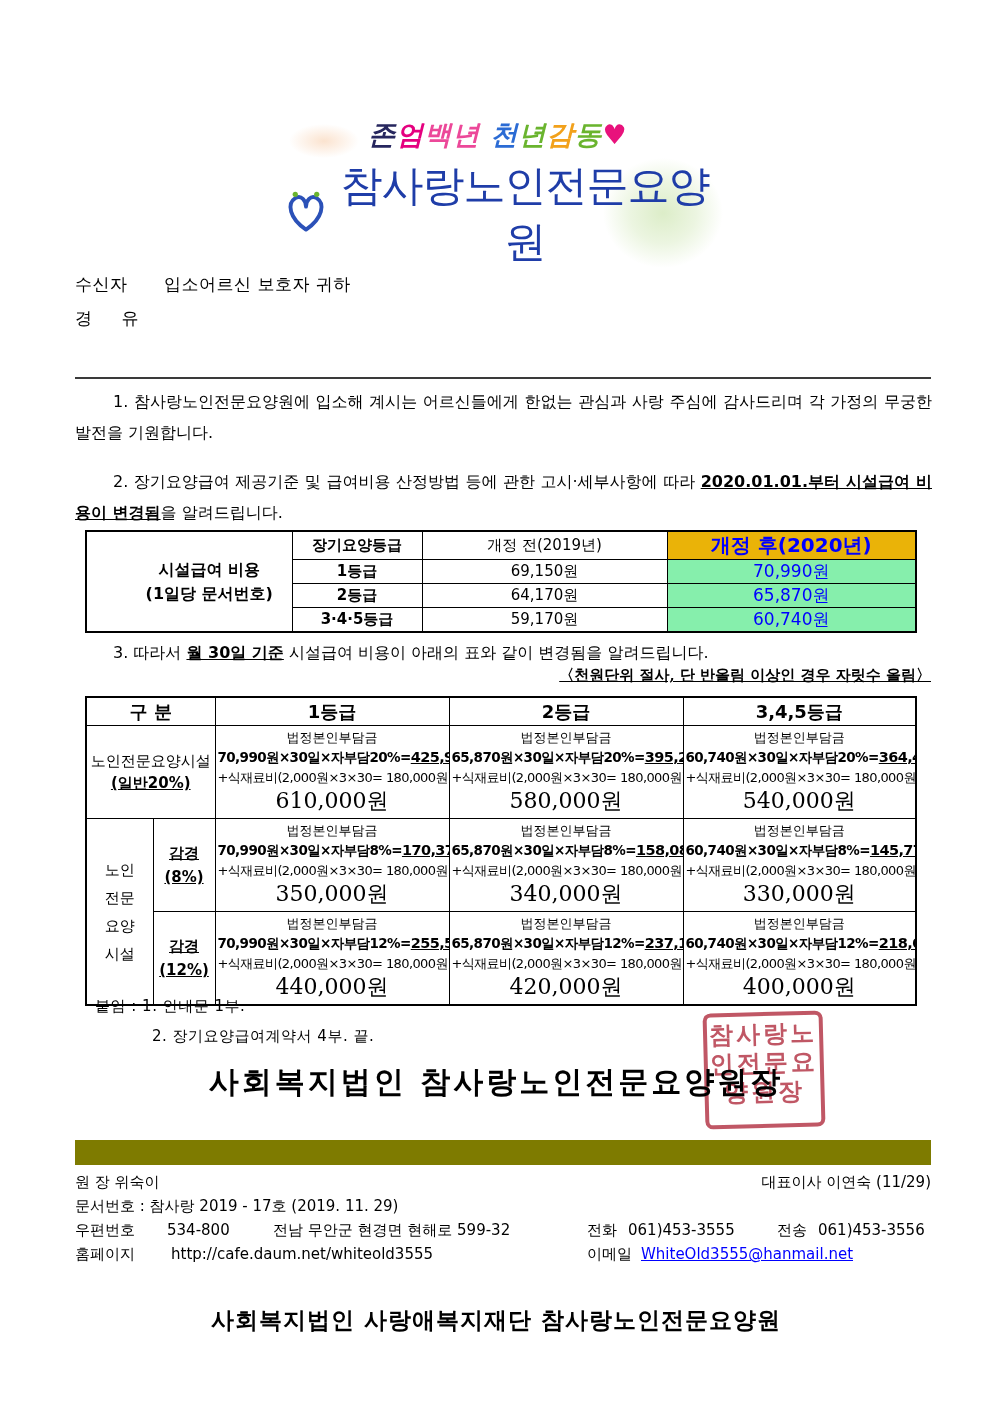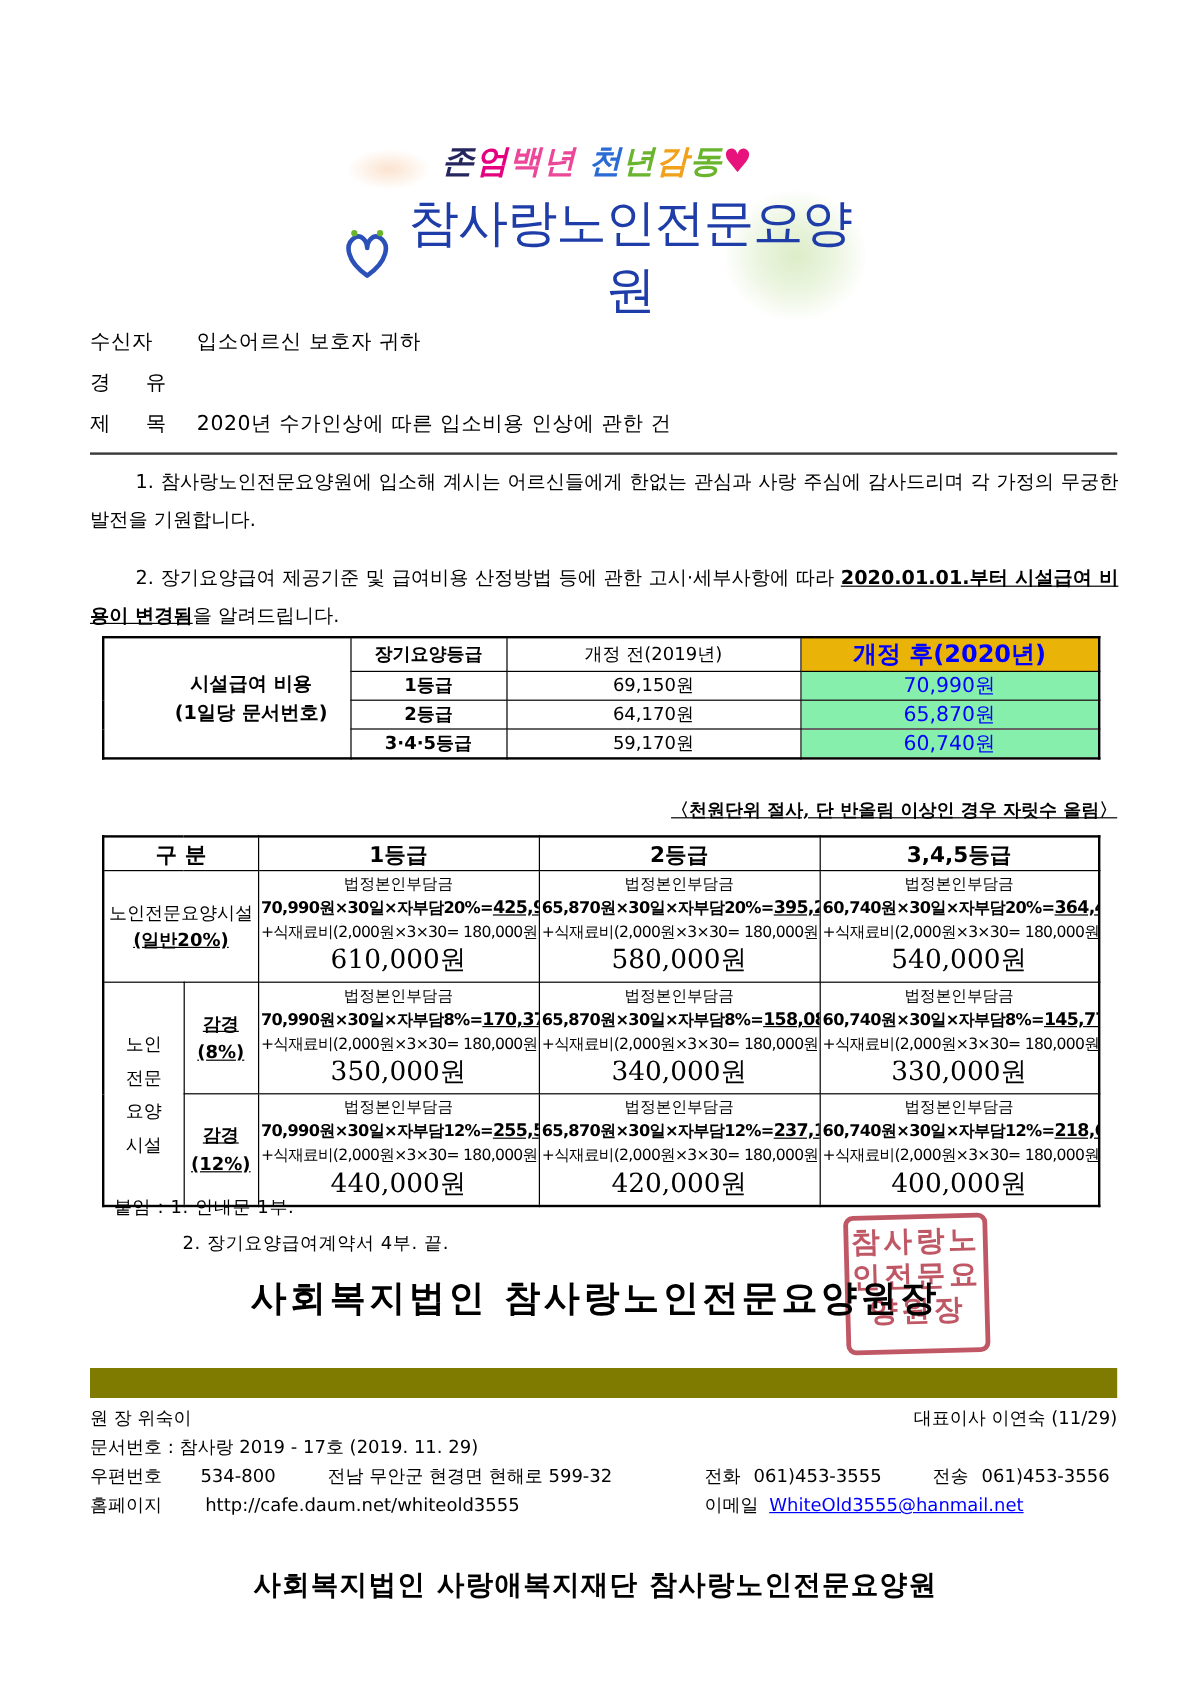--- a/index.html
+++ b/index.html
@@ -92,23 +92,20 @@
       <span class="org-name">참사랑노인전문요양원</span>
     </div>
   </div>
 
   <div class="hdr-row" style="top:273px;">
     <span class="hdr-label">수신자</span><span>입소어르신 보호자 귀하</span>
   </div>
   <div class="hdr-row" style="top:307px;">
     <span class="hdr-label">경 유</span><span></span>
   </div>
-  <div class="hdr-row" style="top:341px;">
-    <span class="hdr-label">제 목</span><span>2020년 수가인상에 따른 입소비용 인상에 관한 건</span>
-  </div>
   <div class="rule"></div>
 
   <div class="para" style="top:386px;">1. 참사랑노인전문요양원에 입소해 계시는 어르신들에게 한없는 관심과 사랑 주심에 감사드리며 각 가정의 무궁한 발전을 기원합니다.</div>
 
   <div class="para" style="top:466px;"><span>2. 장기요양급여 제공기준 및 급여비용 산정방법 등에 관한 고시·세부사항에 따라 </span><span class="emph">2020.01.01.부터 시설급여 비용이 변경됨</span><span>을 알려드립니다.</span></div>
 
   <table class="t1">
     <colgroup>
         <col style="width:206px">
         <col style="width:130px">
@@ -136,20 +133,21 @@
       <td class="after">65,870원</td>
     </tr>
     <tr>
       <td class="grade-hd">3·4·5등급</td>
       <td>59,170원</td>
       <td class="after">60,740원</td>
     </tr>
   </tbody>
     </table>
 
+  <div class="para" style="top:637px;"><span>3. 따라서 </span><span class="emph">월 30일 기준</span><span> 시설급여 비용이 아래의 표와 같이 변경됨을 알려드립니다.</span></div>
 
   <div class="note" style="top:666px;">〈천원단위 절사, 단 반올림 이상인 경우 자릿수 올림〉</div>
 
   <table class="t2">
     <colgroup>
         <col style="width:67px">
         <col style="width:62px">
         <col style="width:234px">
         <col style="width:234px">
         <col style="width:233px">

